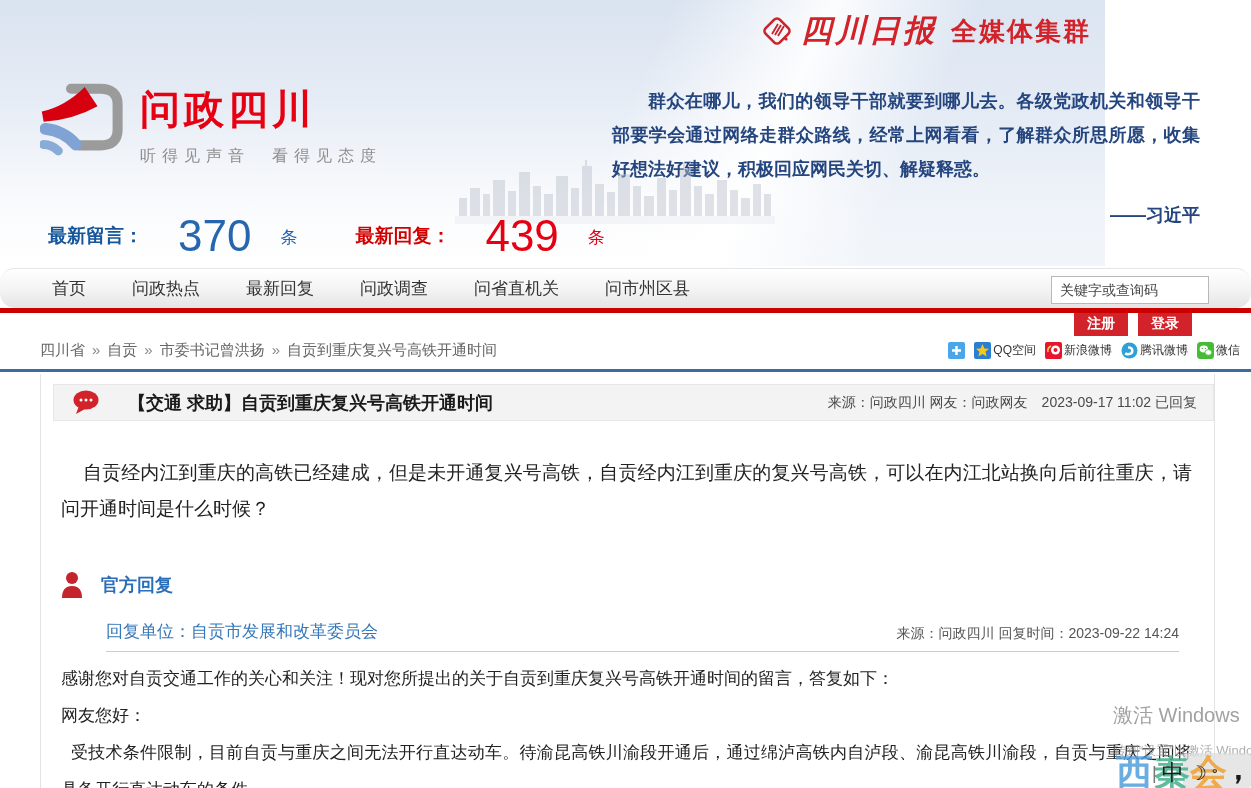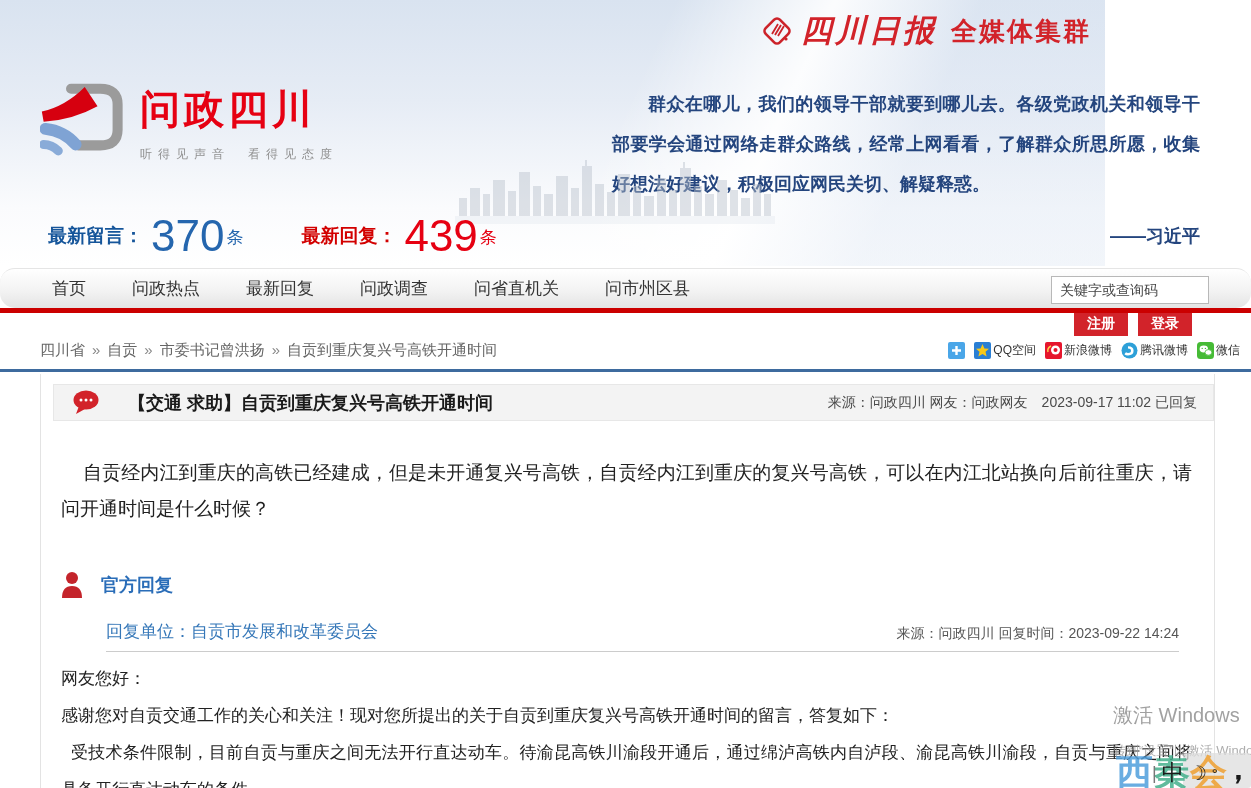--- a/index.html
+++ b/index.html
@@ -10,30 +10,30 @@
   
   .banner { position:absolute; left:0; top:0; width:1105px; height:266px;
     background:linear-gradient(115deg, rgba(255,255,255,0) 55%, rgba(255,255,255,.9) 68%, rgba(222,231,243,.4) 80%),
                linear-gradient(180deg,#d9e3f0 0%,#e6ecf5 38%,#fafbfd 78%,#ffffff 100%); }
   .media-logo { position:absolute; right:14px; top:10px; display:flex; align-items:center; gap:6px; color:var(--accent-red,#cc2229); }
   .media-logo .paper { font-family:"Liberation Serif","DejaVu Serif",serif; font-style:italic; font-weight:bold; font-size:31px; letter-spacing:3px; }
   .media-logo .suffix { font-size:26px; font-weight:600; letter-spacing:2px; margin-left:8px; }
 
   .brand { position:absolute; left:40px; top:80px; display:flex; align-items:flex-start; gap:16px; }
   .brand-text .cn { font-size:40px; font-weight:bold; color:var(--logo-red,#e60012); letter-spacing:4px; line-height:58px; }
-  .brand-text .tag { margin-top:8px; font-size:12px; color:#8f8f8f; letter-spacing:6px; }
-
-  .quote { position:absolute; left:612px; top:84px; width:588px; color:var(--quote-blue,#24457e); font-weight:bold; font-size:18px; line-height:40px; text-align:justify; }
+  .brand-text .tag { margin-top:8px; font-size:16px; color:#8f8f8f; letter-spacing:6px; }
+
+  .quote { position:absolute; left:612px; top:84px; width:588px; color:var(--quote-blue,#24457e); font-weight:bold; font-size:18px; line-height:34px; text-align:justify; }
   .quote p { text-indent:2em; }
   .quote .sig { text-align:right; margin-top:12px; font-weight:bold; }
 
   .skyline { position:absolute; left:455px; top:158px; opacity:.45; }
 
   .stats { position:absolute; left:48px; top:216px; display:flex; align-items:flex-end; }
-  .stat { display:flex; align-items:flex-end; }
+  .stat { display:flex; align-items:flex-end;gap:27px; }
   .stat .lbl { font-size:19px; font-weight:bold; padding-bottom:7px; }
   .stat .num { font-size:44px; line-height:40px; padding:0 2px 0 8px; font-weight:500; }
   .stat .unit { font-size:17px; padding-bottom:7px; }
   .stat.blue { color:var(--stat-blue,#2566ae); } .stat.blue .lbl{ color:#15559a; }
   .stat.red { color:var(--logo-red,#e60012); margin-left:58px; } .stat.red .lbl{ color:#d20000; }
 
   
   .navbar { position:absolute; left:0; top:268px; width:1251px; height:40px;
     background:linear-gradient(180deg,#ffffff 0%,#f3f3f3 55%,#e4e4e4 100%); border-top:1px solid #e5e5e5;border-radius:15px; }
   .nav-items { display:flex; gap:46px; padding-left:52px; height:100%; align-items:center; font-size:17px; color:#333; }
@@ -259,22 +259,22 @@
       </svg>
       <span class="lbl">官方回复</span>
     </div>
 
     <div class="reply-unit-row">
       <span class="unit">回复单位：自贡市发展和改革委员会</span>
       <span class="meta">来源：问政四川 回复时间：2023-09-22 14:24</span>
     </div>
 
     <div class="reply-body">
+      <p>感谢您对自贡交通工作的关心和关注！现对您所提出的关于自贡到重庆复兴号高铁开通时间的留言，答复如下：</p>
       <p>网友您好：</p>
-      <p>感谢您对自贡交通工作的关心和关注！现对您所提出的关于自贡到重庆复兴号高铁开通时间的留言，答复如下：</p>
       <p class="indent">受技术条件限制，目前自贡与重庆之间无法开行直达动车。待渝昆高铁川渝段开通后，通过绵泸高铁内自泸段、渝昆高铁川渝段，自贡与重庆之间将具备开行直达动车的条件。</p>
     </div>
   </div>
 
   <div class="wm-activate">
     <div class="l1">激活 Windows</div>
     <div class="l2">转到“设置”以激活 Windows。</div>
   </div>
   <div class="ime-box"></div>
   <div class="wm-seal">

